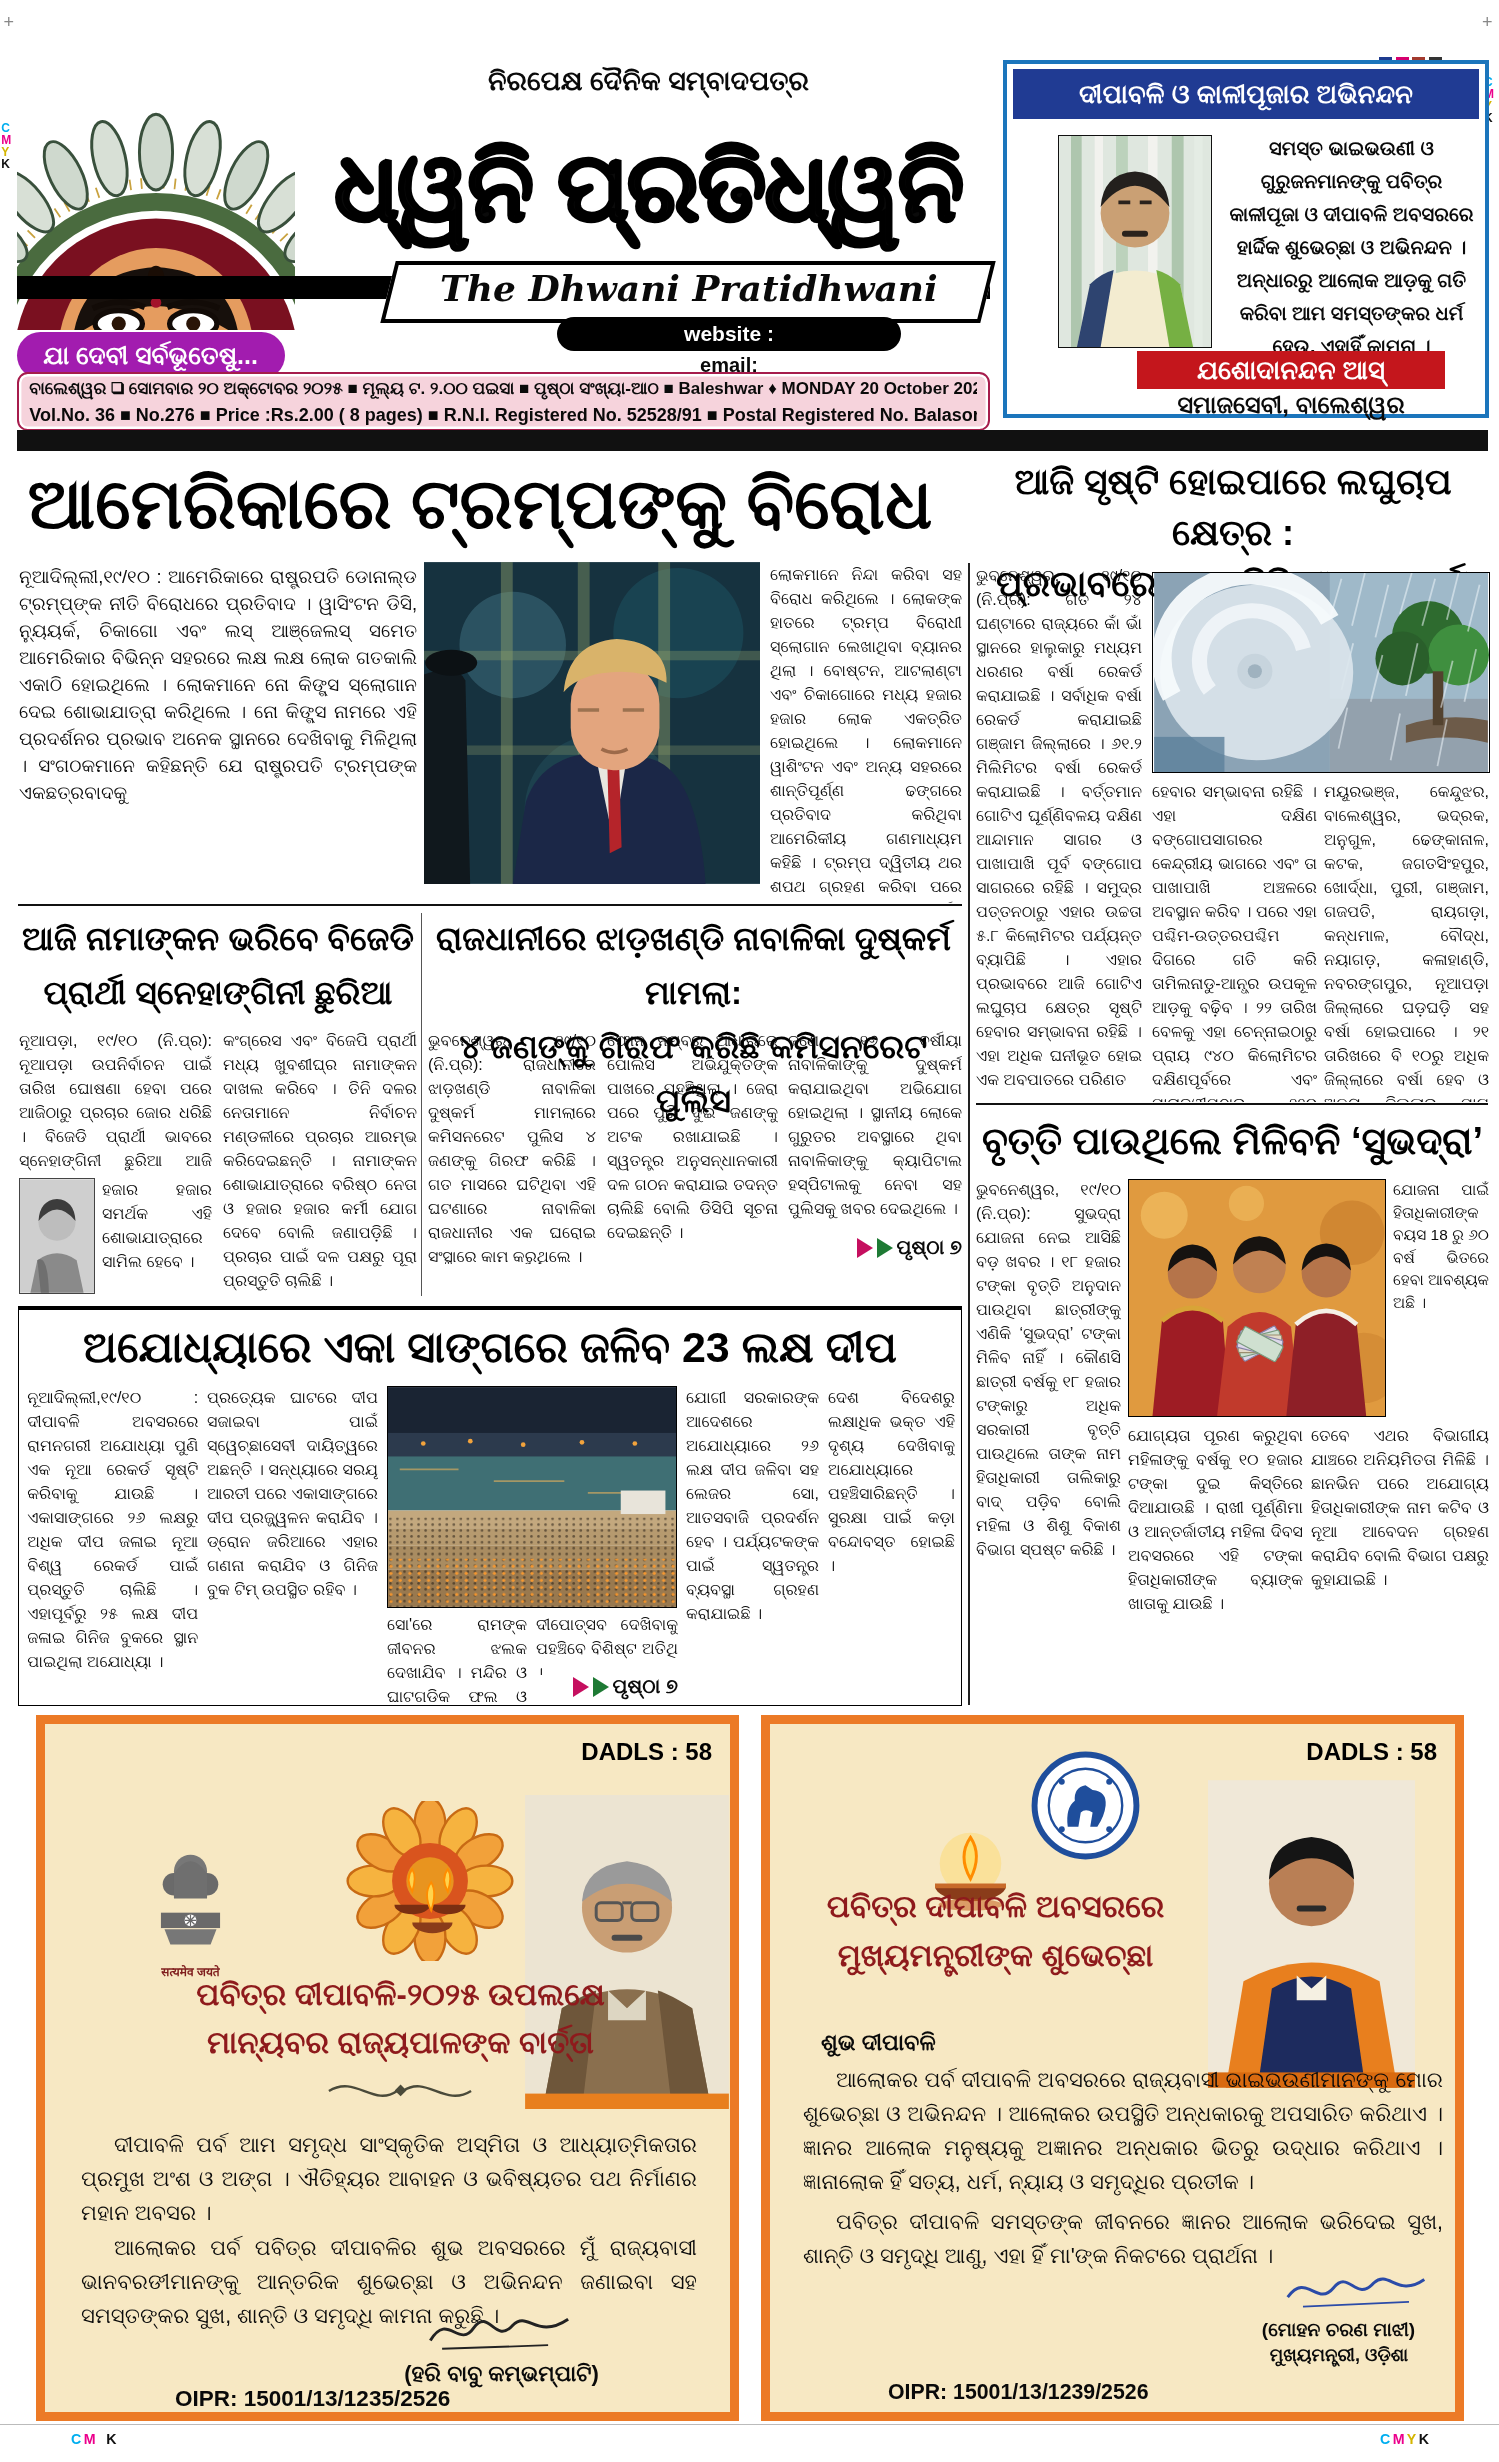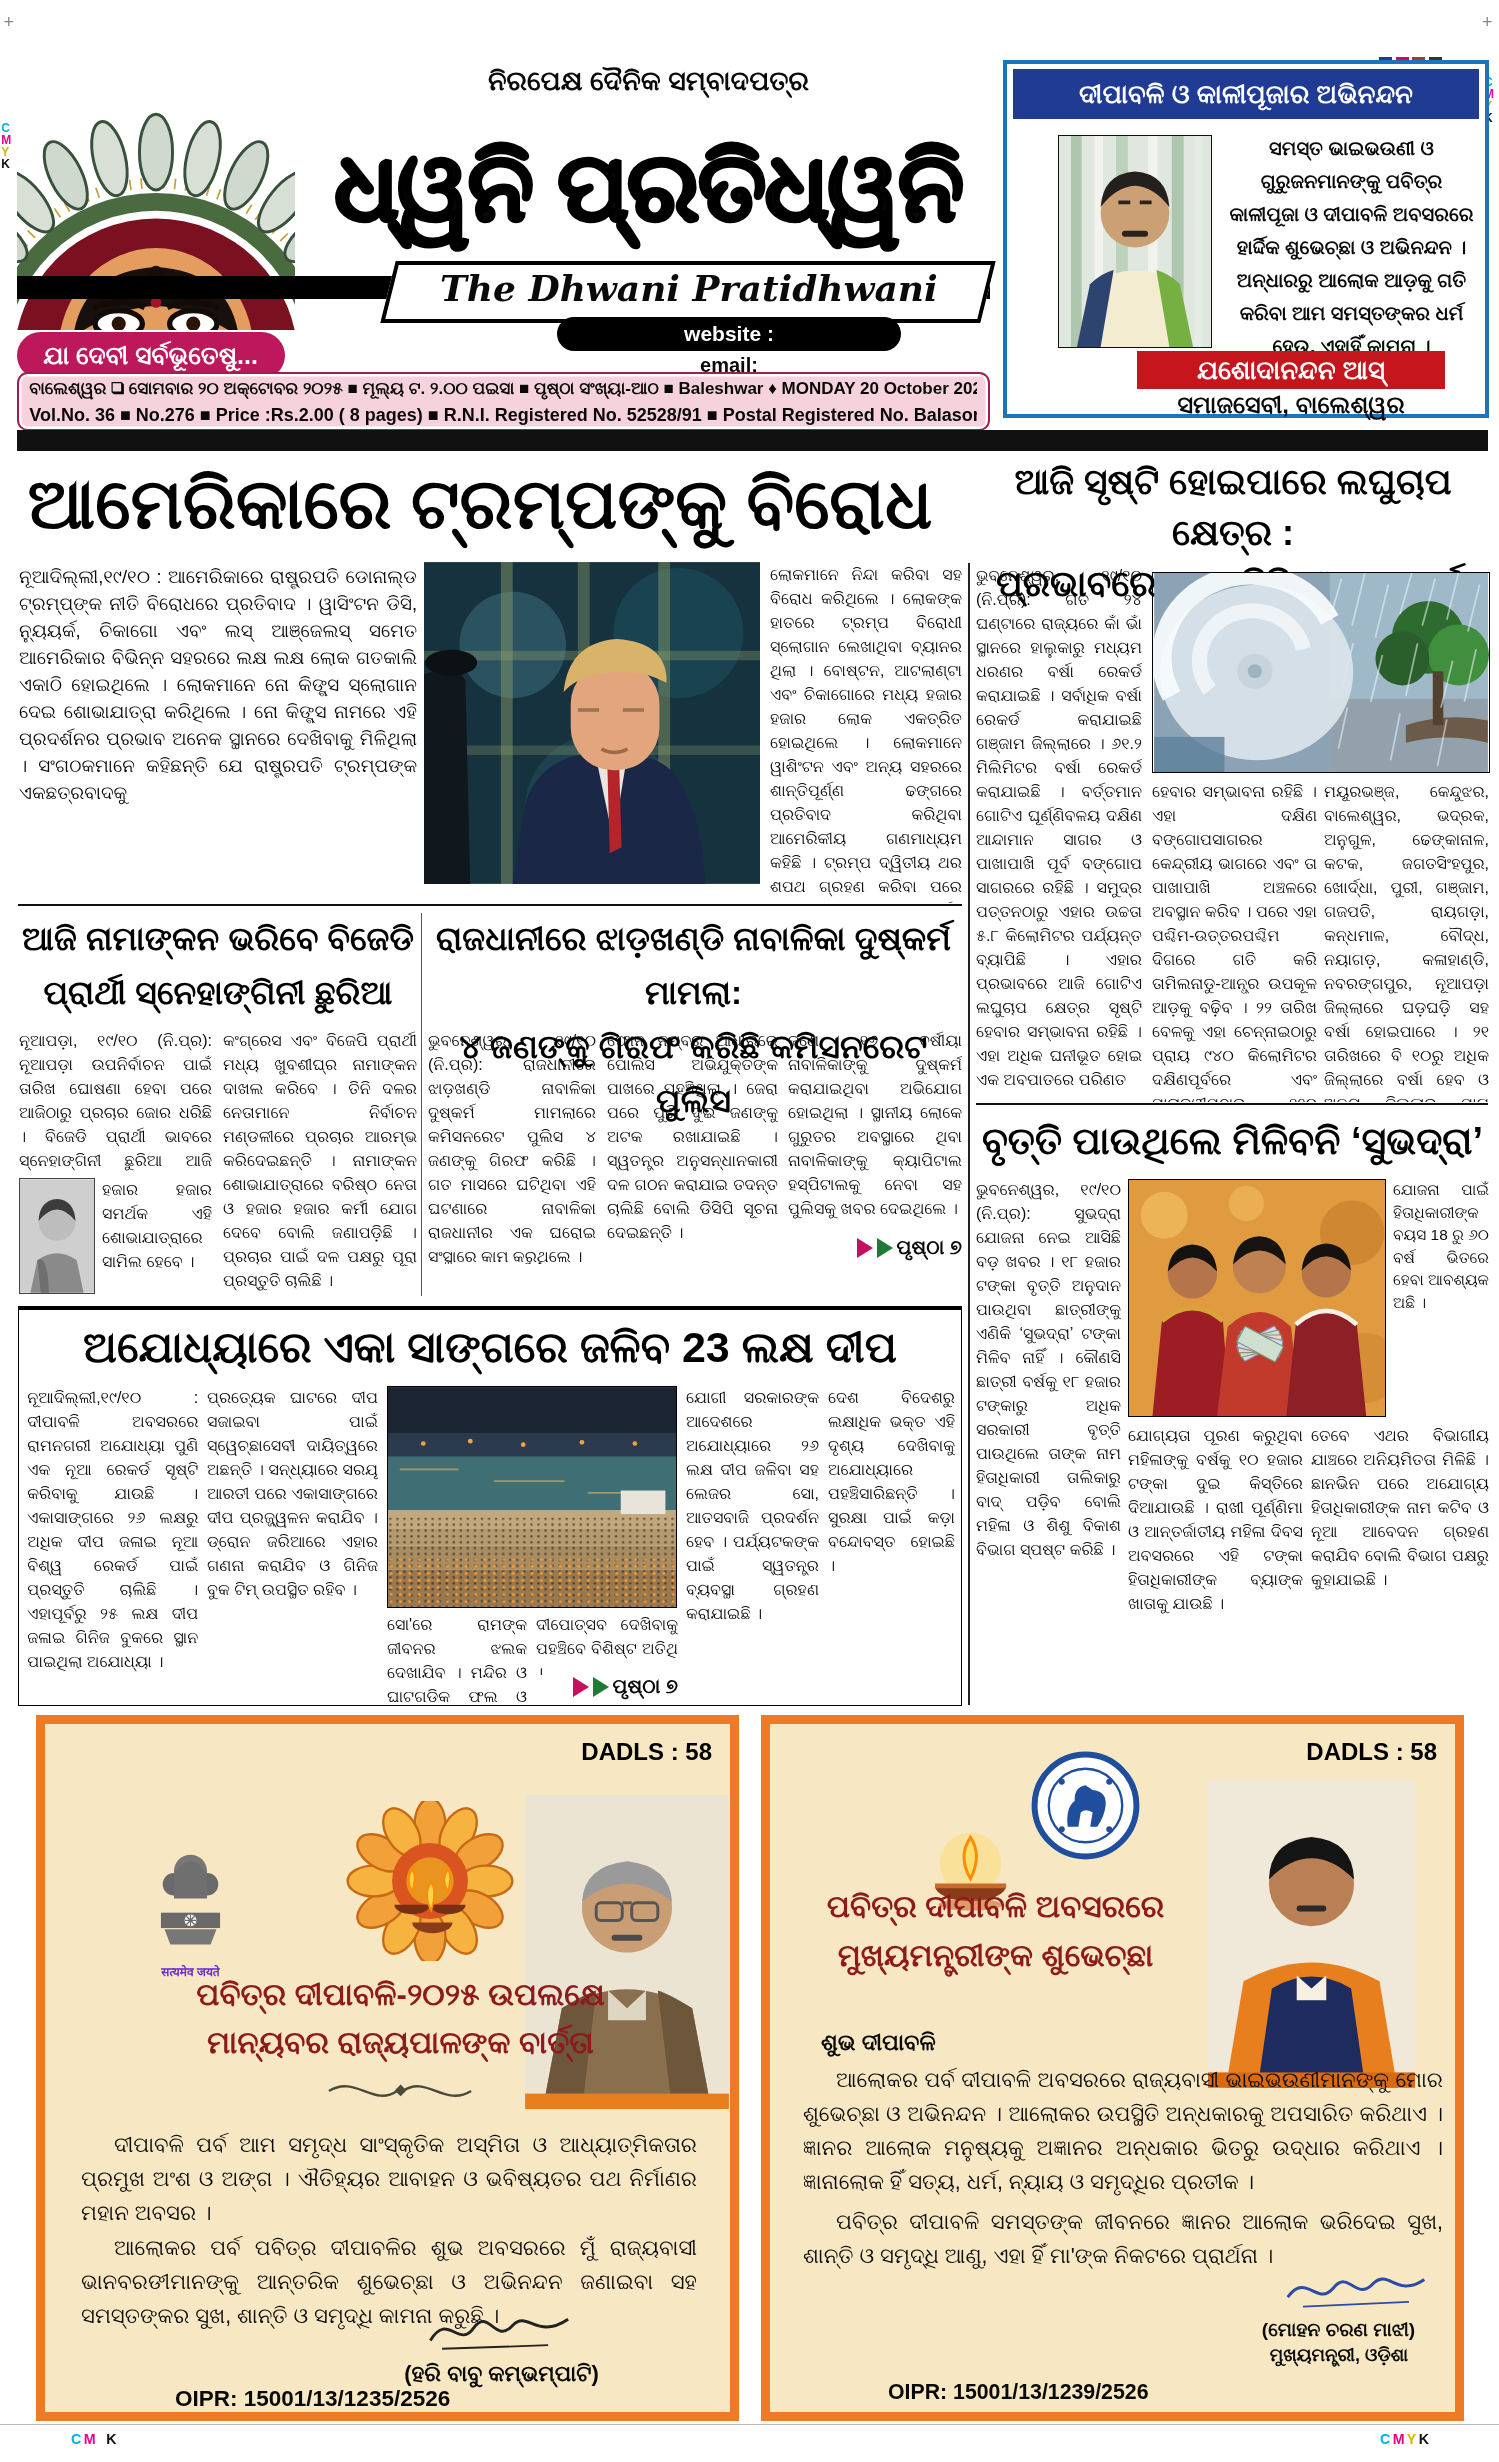--- a/index.html
+++ b/index.html
@@ -106,21 +106,21 @@
         <ellipse cx="298" cy="408" rx="40" ry="22" fill="#fff" stroke="#120b07" stroke-width="9"></ellipse>
         <circle cx="298" cy="408" r="12" fill="#2a1507"></circle>
         <path d="M128,382 Q172,362 216,380" stroke="#120b07" stroke-width="10" fill="none"></path>
         <path d="M254,380 Q298,362 342,382" stroke="#120b07" stroke-width="10" fill="none"></path>
       </g>
       <ellipse cx="235" cy="330" rx="14" ry="20" fill="#1a0d05"></ellipse>
       <path d="M215,352 Q235,368 255,352 Q235,344 215,352 Z" fill="#c21f2e"></path>
       <circle cx="235" cy="372" r="9" fill="#a3142a"></circle>
     </svg>
   </div>
-  <div class="abs pill" style="left:16.6px;top:332px;width:268px;height:47px;background:#be185d;font-size:25px;font-weight:bold;line-height:47px;">ଯା ଦେବୀ ସର୍ବଭୂତେଷୁ...</div>
+  <div class="abs pill" style="left:16.6px;top:332px;width:268px;height:47px;background:#a21caf;font-size:25px;font-weight:bold;line-height:47px;">ଯା ଦେବୀ ସର୍ବଭୂତେଷୁ...</div>
 
   <div class="abs" style="left:308px;top:66px;width:681px;height:37px;font-size:27px;font-weight:bold;text-align:center;">ନିରପେକ୍ଷ ଦୈନିକ ସମ୍ବାଦପତ୍ର</div>
   <div class="abs" style="left:296px;top:104px;width:705px;height:166px;font-size:95px;font-weight:700;text-align:center;line-height:166px;letter-spacing:-1.2px;-webkit-text-stroke:3.6px #000;">ଧ୍ୱନି ପ୍ରତିଧ୍ୱନି</div>
   <div class="abs" style="left:16.6px;top:276px;width:973px;height:22.5px;background:#000;"></div>
   <div class="abs" style="left:388px;top:261px;width:592px;height:54px;background:#fff;border:4.1px solid #000;transform:skewX(-14deg);">
     <span style="display:block;transform:skewX(14deg);font-family:'DejaVu Serif',serif;font-style:italic;font-weight:bold;font-size:36px;line-height:47px;text-align:center;">The Dhwani Pratidhwani</span>
   </div>
   <div class="abs pill" style="left:557px;top:317px;width:344px;height:34px;background:#000;font-size:21px;font-weight:bold;line-height:34px;border-radius:17px;">website : www.dhwanipratidhwani.net</div>
   <div class="abs" style="left:557px;top:354px;width:344px;height:25px;font-size:20px;font-weight:bold;text-align:center;">email: pratidhwani.dhwani@gmail.com</div>
 
@@ -351,21 +351,21 @@
       <svg viewBox="0 0 140 230" style="width:83px;height:136px;">
         <circle cx="70" cy="58" r="28" fill="#777"></circle>
         <circle cx="42" cy="80" r="19" fill="#6a6a6a"></circle>
         <circle cx="98" cy="80" r="19" fill="#6a6a6a"></circle>
         <path d="M42,62 Q70,20 98,62 L98,104 L42,104 Z" fill="#6f6f6f"></path>
         <rect x="20" y="128" width="100" height="26" fill="#6a6a6a"></rect>
         <circle cx="70" cy="141" r="10" fill="#fff"></circle>
         <path d="M70,131 L70,151 M60,141 L80,141 M63,134 L77,148 M63,148 L77,134" stroke="#6a6a6a" stroke-width="2"></path>
         <path d="M26,156 L114,156 L104,182 L36,182 Z" fill="#777"></path>
       </svg>
-      <div style="font-size:12px;color:#6d28d9;font-weight:bold;margin-top:-12px;">सत्यमेव जयते</div>
+      <div style="font-size:12px;color:#7f1d1d;font-weight:bold;margin-top:-12px;">सत्यमेव जयते</div>
     </div>
     <div class="abs" style="left:296px;top:77px;width:178px;height:160px;">
       <svg viewBox="0 0 300 270" style="width:100%;height:100%;">
         <g transform="translate(150,135)">
           <g transform="rotate(0)">
               <ellipse cx="0" cy="-95" rx="26" ry="44" fill="#f2a13a" stroke="#c86a14" stroke-width="4"></ellipse>
             </g>
           <g transform="rotate(30)">
               <ellipse cx="0" cy="-95" rx="26" ry="44" fill="#f6b33f" stroke="#c86a14" stroke-width="4"></ellipse>
             </g>

